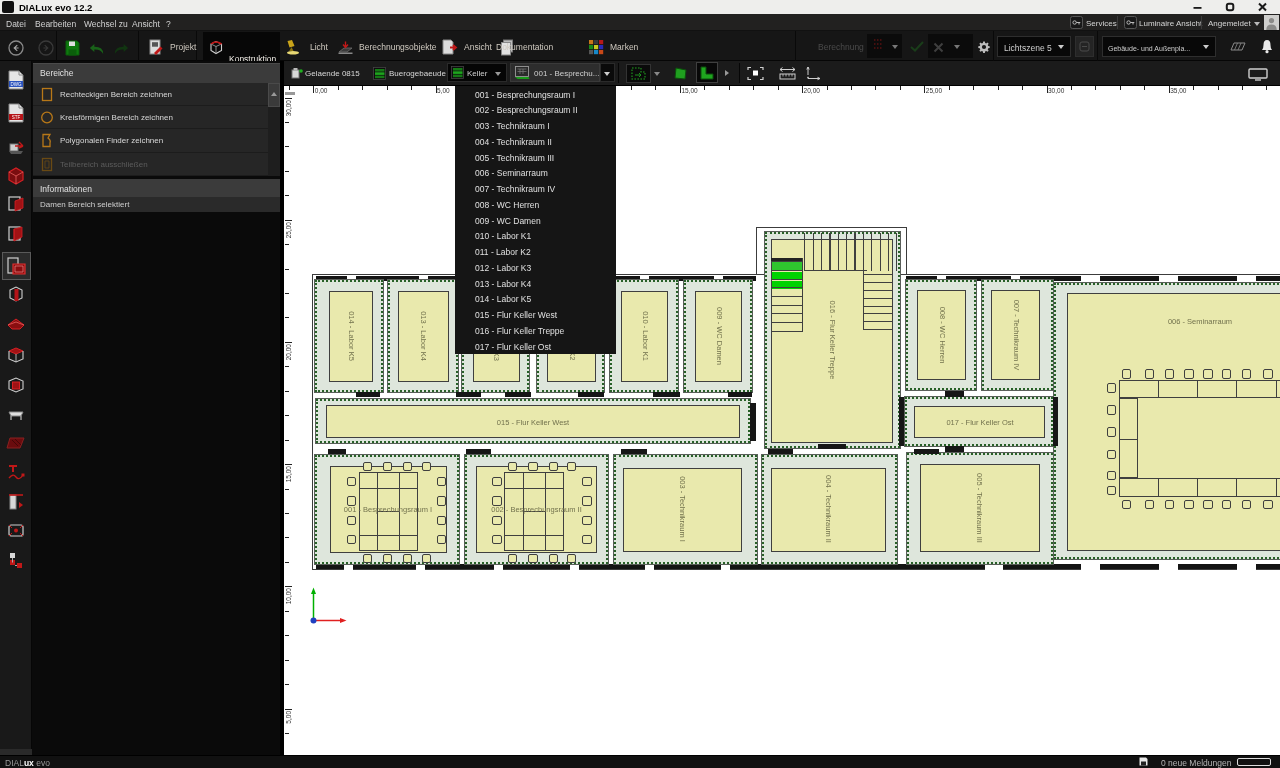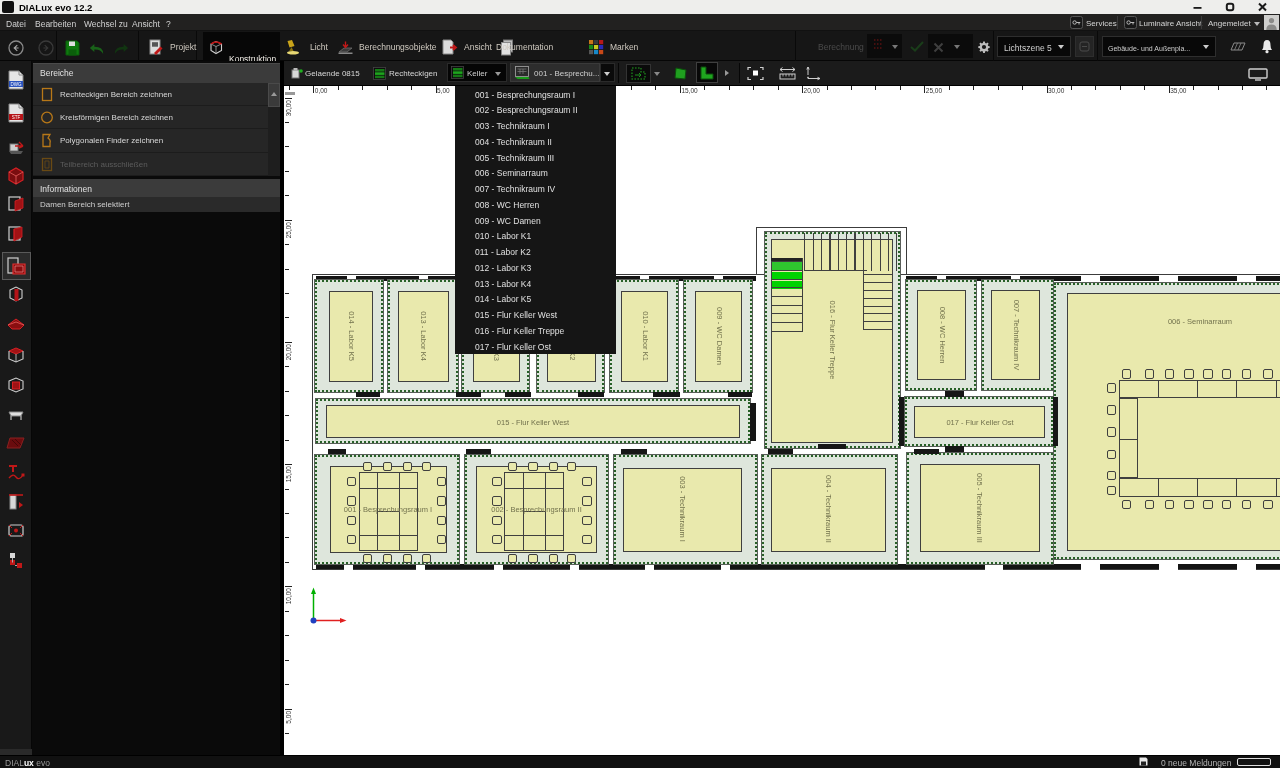--- a/index.html
+++ b/index.html
@@ -290,21 +290,21 @@
     <rect x="2.5" y="1" width="4" height="2.5" fill="#bbb"></rect>
     <circle cx="10" cy="4" r="1.8" fill="#1faf1f"></circle>
   </svg>
 <div class="txt" style="left:305px;top:70px;font-size:8px;color:#d8d8d8">Gelaende 0815</div>
 <svg class="abs" style="left:373px;top:67px" width="14" height="13" viewBox="0 0 14 13">
     <rect x="0.5" y="0.5" width="12" height="12" fill="#0d0d0d" stroke="#444" stroke-width="0.8"></rect>
     <rect x="2" y="2" width="9.5" height="2.6" fill="#157a15"></rect>
     <rect x="2" y="5.3" width="9.5" height="2.6" fill="#1da51d"></rect>
     <rect x="2" y="8.6" width="9.5" height="2.6" fill="#157a15"></rect>
   </svg>
-<div class="txt" style="left:389px;top:70px;font-size:8px;color:#d8d8d8">Rechteckigen</div>
+<div class="txt" style="left:389px;top:70px;font-size:8px;color:#d8d8d8">Buerogebaeude</div>
 <div style="position:absolute;left:447px;top:63px;width:60px;height:19px;background:#050505;border:1px solid #2a2a2a"></div>
 <svg class="abs" style="left:451px;top:66px" width="14" height="13" viewBox="0 0 14 13">
     <rect x="0.5" y="0.5" width="12" height="12" fill="#0d0d0d" stroke="#444" stroke-width="0.8"></rect>
     <rect x="2" y="2" width="9.5" height="2.6" fill="#157a15"></rect>
     <rect x="2" y="5.3" width="9.5" height="2.6" fill="#1da51d"></rect>
     <rect x="2" y="8.6" width="9.5" height="2.6" fill="#157a15"></rect>
   </svg>
 <div class="txt" style="left:467px;top:70px;font-size:8px;color:#cfcfcf">Keller</div>
 <svg class="abs" style="left:494px;top:71px" width="8" height="6">
     <path d="M1 1 L4 5 L7 1 Z" fill="#999"></path>

